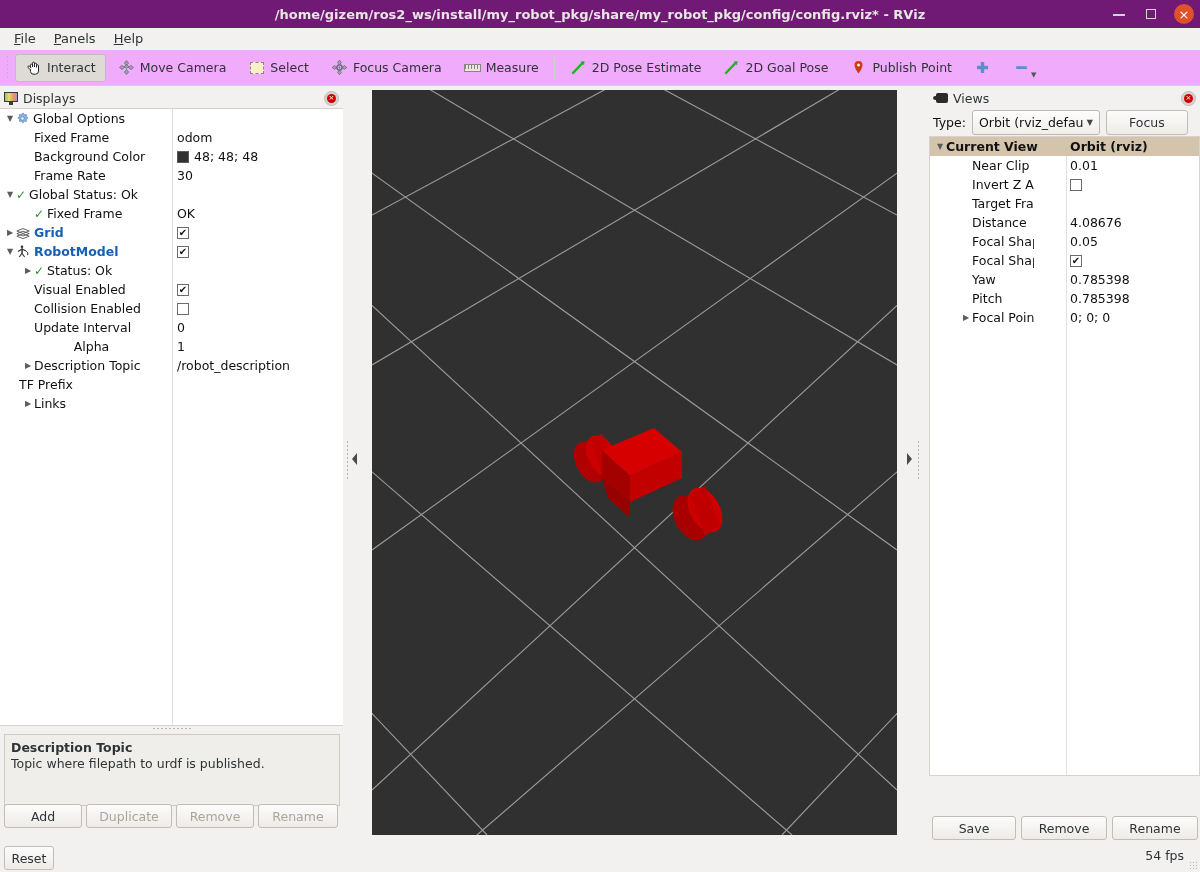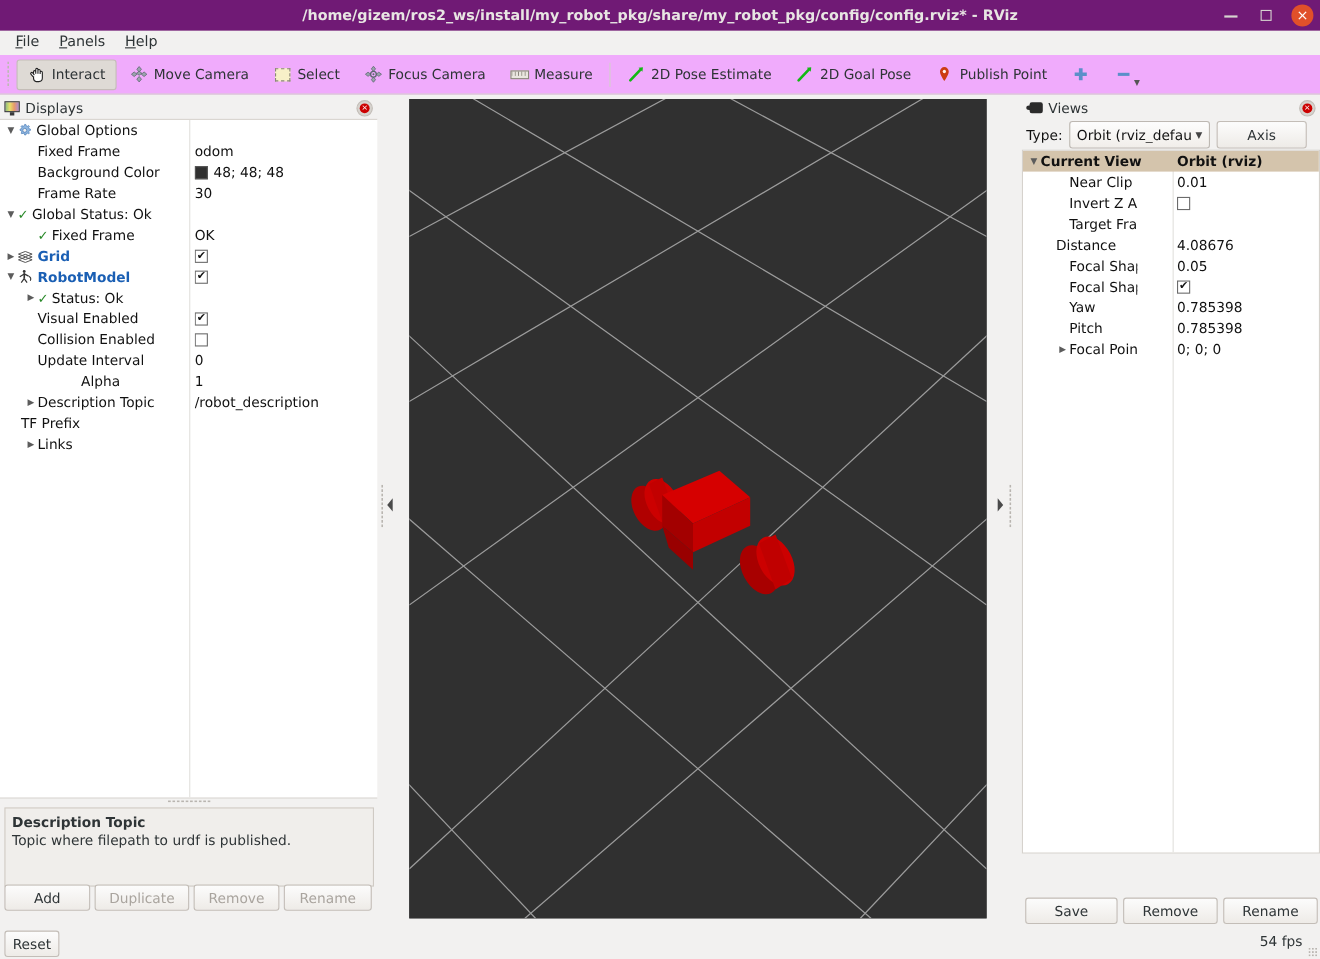--- a/index.html
+++ b/index.html
@@ -555,21 +555,21 @@
         </span>
     </div>
 
     <div style="display:flex; align-items:center; gap:6px; height:28px; padding:0 4px;">
       <span>Type:</span>
       <div style="position:relative; width:128px; height:25px; border:1px solid #bdb8b2; border-radius:3px;
                   background:linear-gradient(to bottom,#fdfdfd,#f1eeea); display:flex; align-items:center; padding:0 6px;">
         <span style="flex:1; overflow:hidden; white-space:nowrap;">Orbit (rviz_defau</span>
         <span style="font-size:8px; color:#444;">▼</span>
       </div>
-      <div class="btn" style="width:82px; height:25px;">Axis</div>
+      <div class="btn" style="width:82px; height:25px;">Focus</div>
     </div>
 
     <div class="tree" id="views-tree" style="height:640px; border:1px solid #d6d2cd;">
       <div class="colsep" style="left:136px;"></div>
     <div class="trow" style="background: rgb(212, 196, 172);">
           <div class="namecol" style="padding-left:4px; width:130px;">
             <span class="arrow-d">▼</span>
             <span style="font-weight:bold;">Current View</span>
           </div>
           <div class="valcol" style="left:140px; right:2px;">
@@ -597,21 +597,21 @@
         <div class="trow">
           <div class="namecol" style="padding-left:30px; width:104px;">
             <span class="arrow-r"></span>
             <span>Target Fra...</span>
           </div>
           <div class="valcol" style="left:140px; right:2px;">
             <span><fixed frame=""></fixed></span>
           </div>
         </div>
         <div class="trow">
-          <div class="namecol" style="padding-left:18px; width:104px;">
+          <div class="namecol" style="padding-left:30px; width:104px;">
             <span class="arrow-r"></span>
             <span>Distance</span>
           </div>
           <div class="valcol" style="left:140px; right:2px;">
             <span>4.08676</span>
           </div>
         </div>
         <div class="trow">
           <div class="namecol" style="padding-left:30px; width:104px;">
             <span class="arrow-r"></span>

